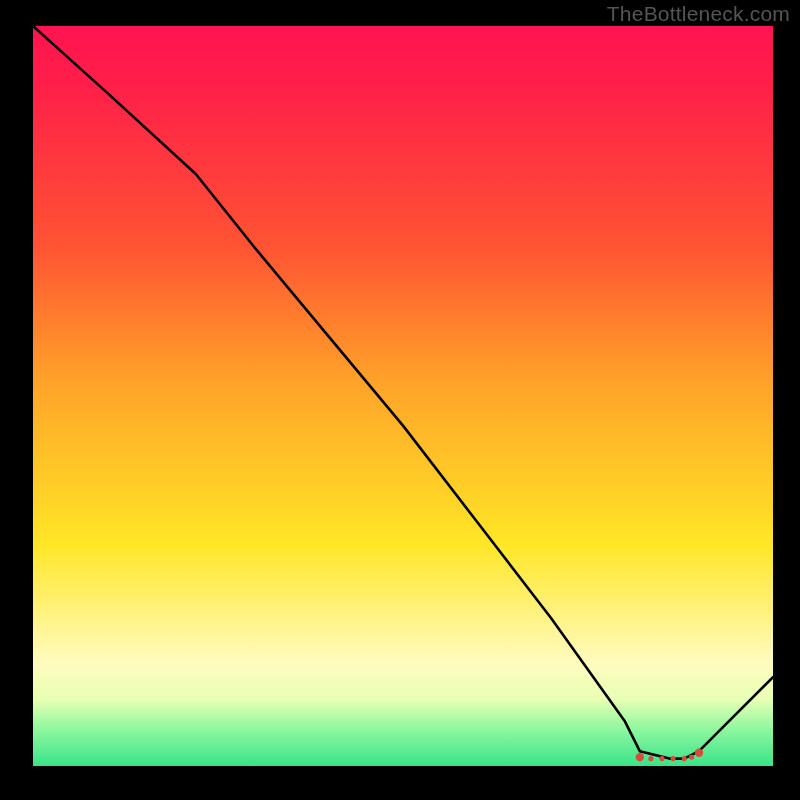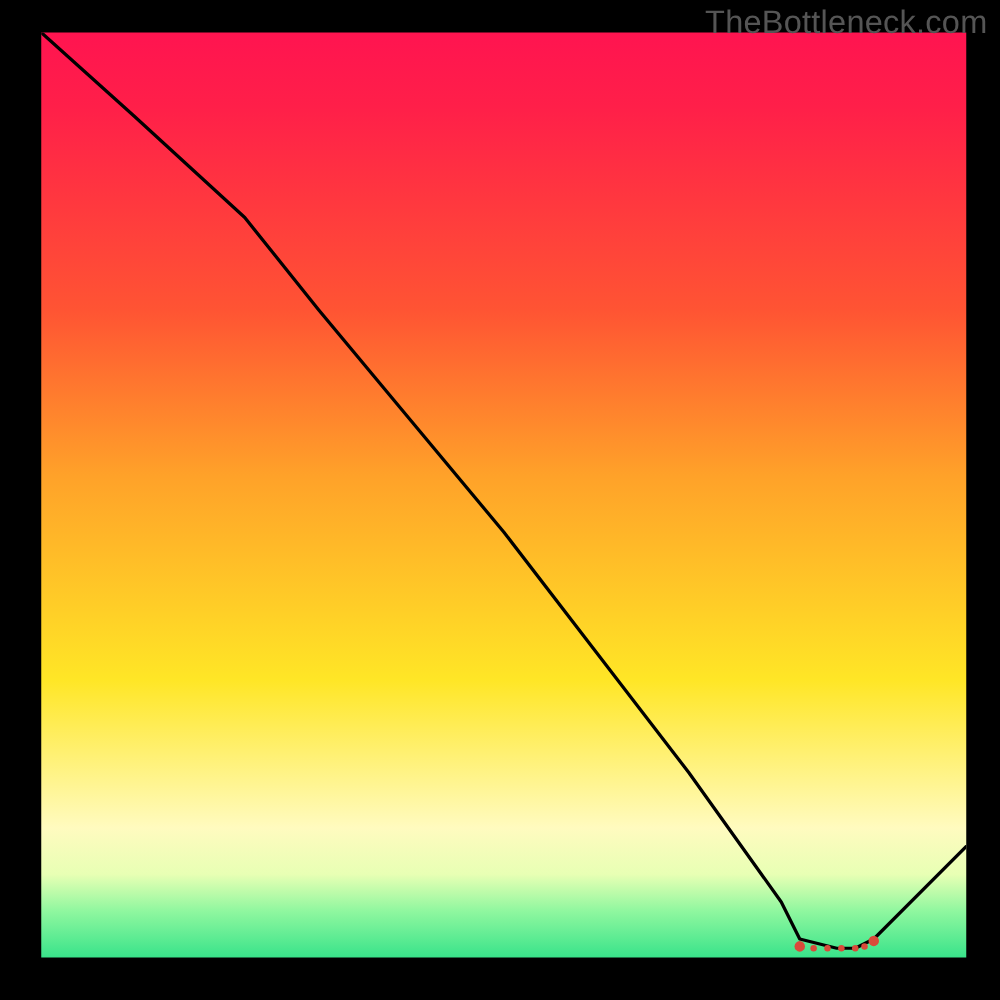--- a/index.html
+++ b/index.html
@@ -15,21 +15,21 @@
     position: relative;
     width: 800px;
     height: 800px;
     background: #000;
   }
   .watermark {
     position: absolute;
     top: 2px;
     right: 10px;
     color: #555;
-    font-size: 26px;
+    font-size: 21px;
     font-weight: 500;
     letter-spacing: 0.2px;
     z-index: 20;
   }
   .plot-area {
     position: absolute;
     left: 33px;
     top: 26px;
     width: 740px;
     height: 740px;

